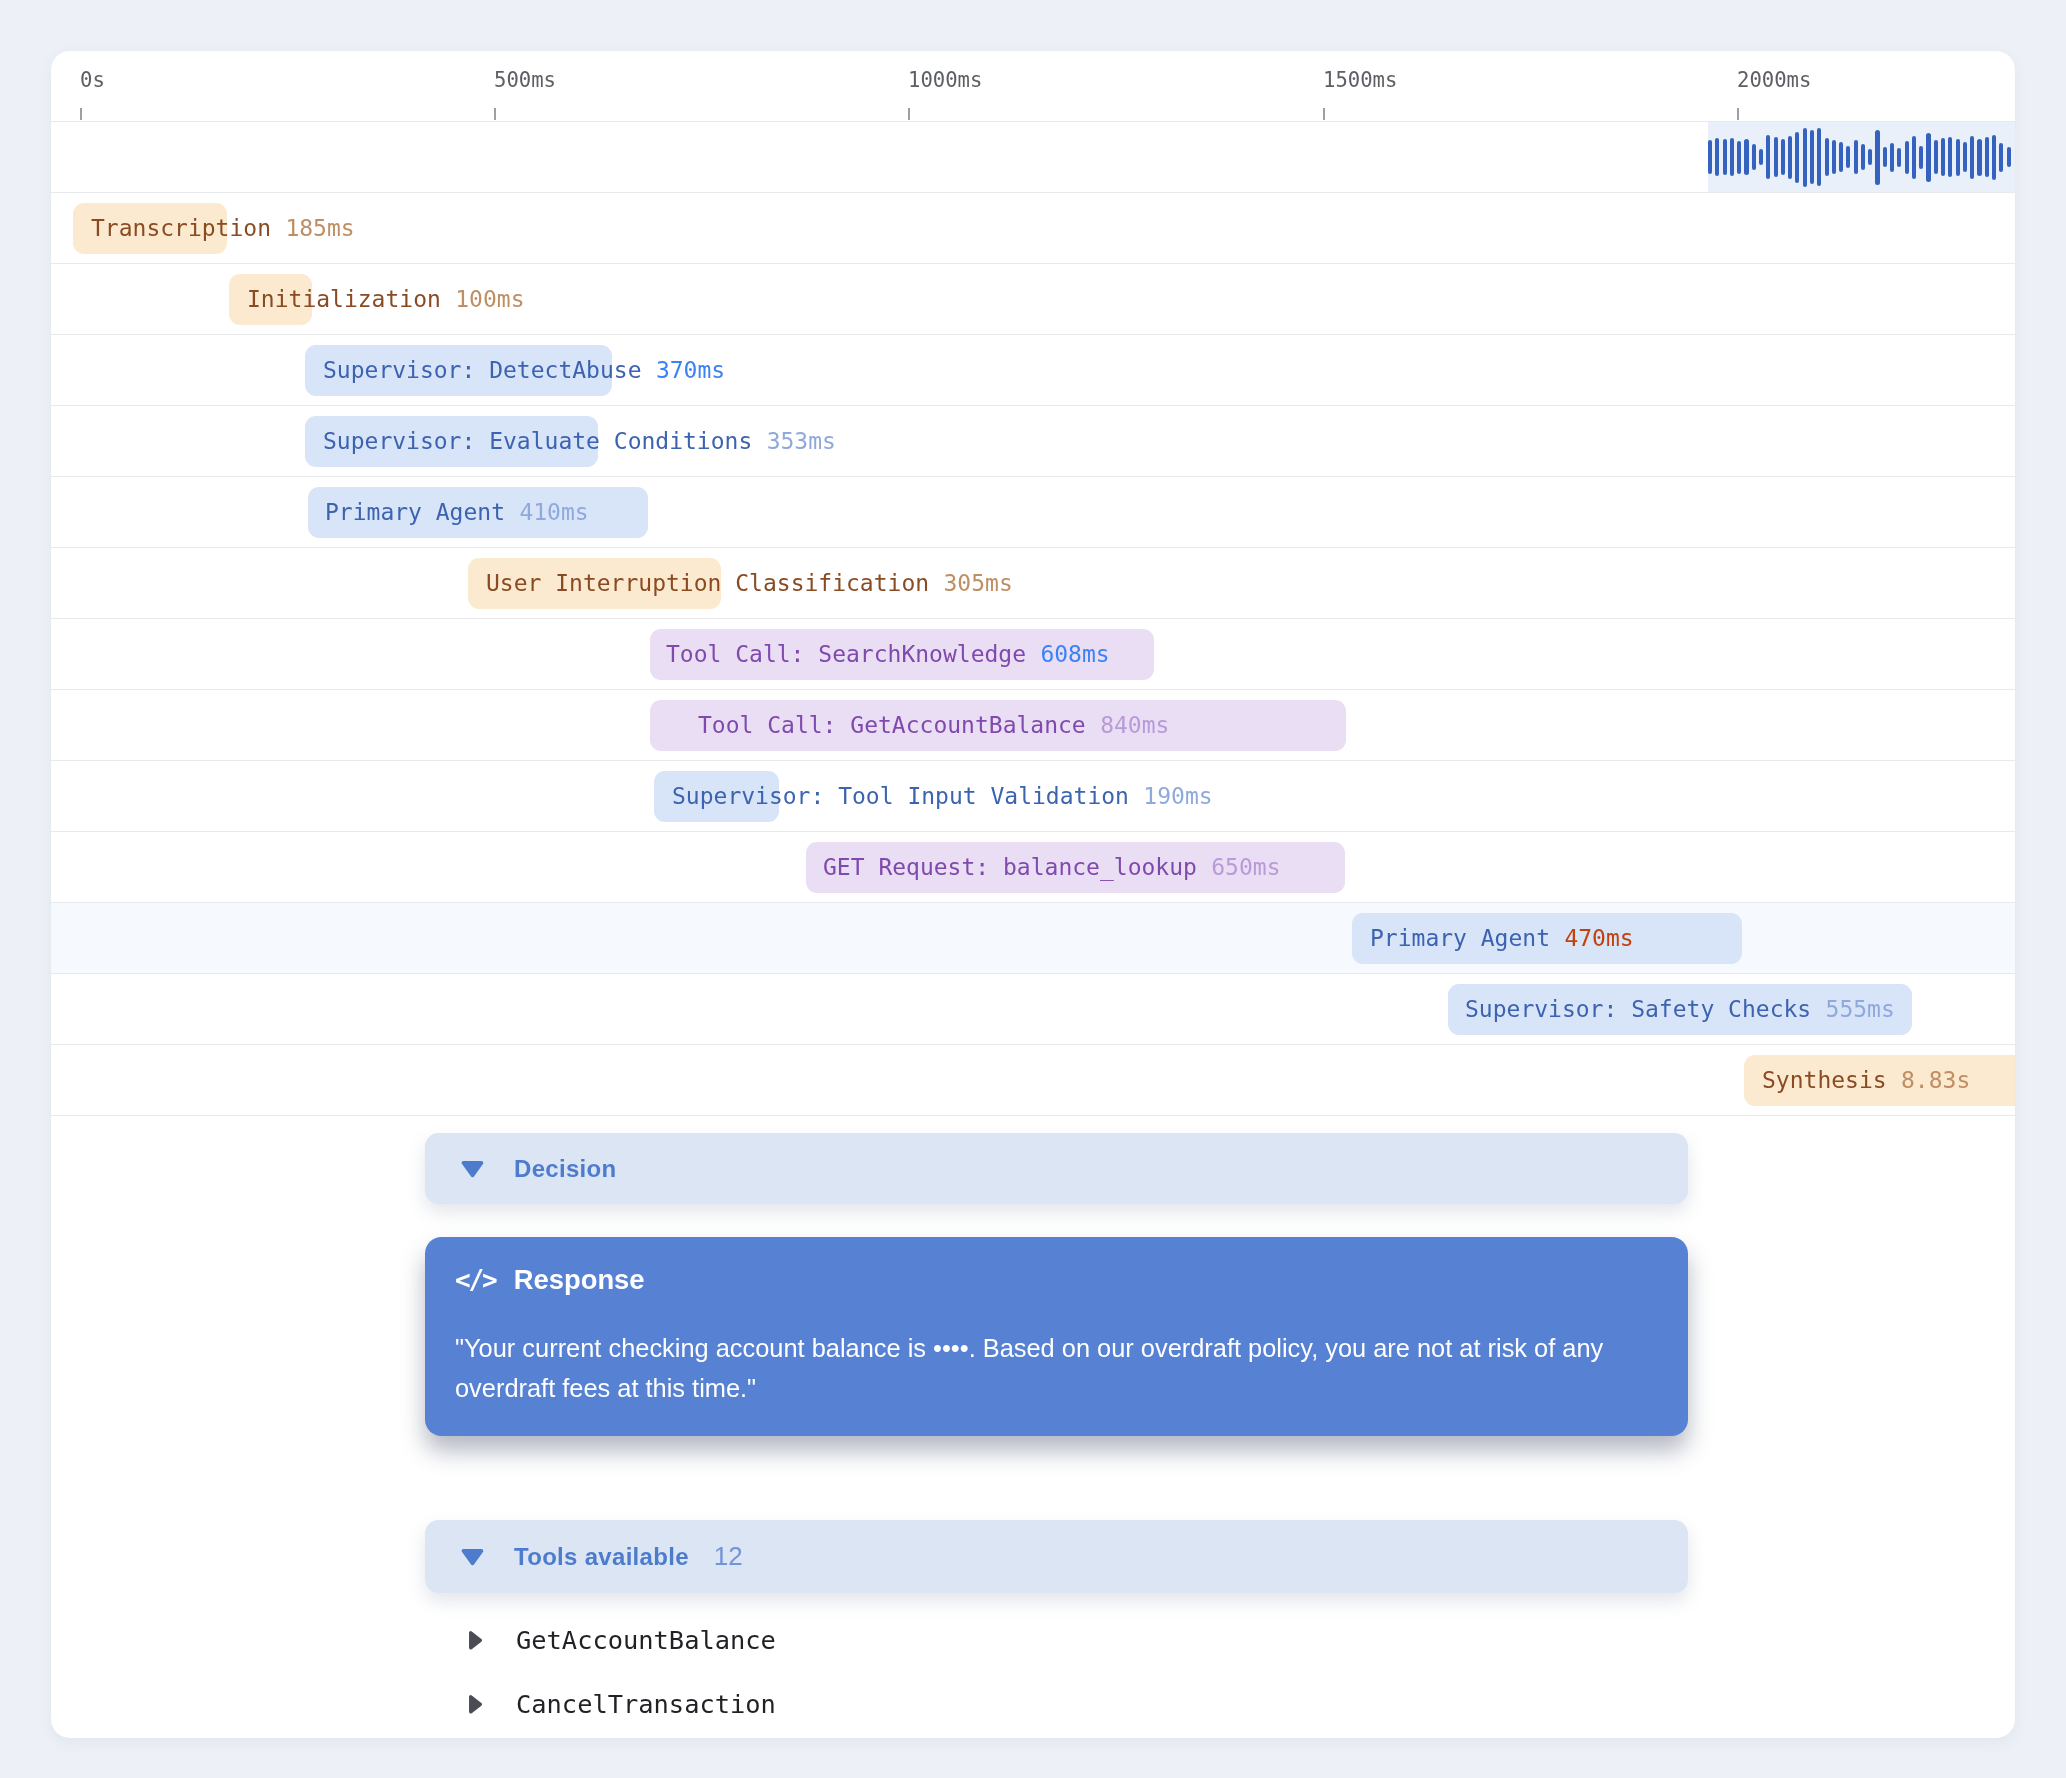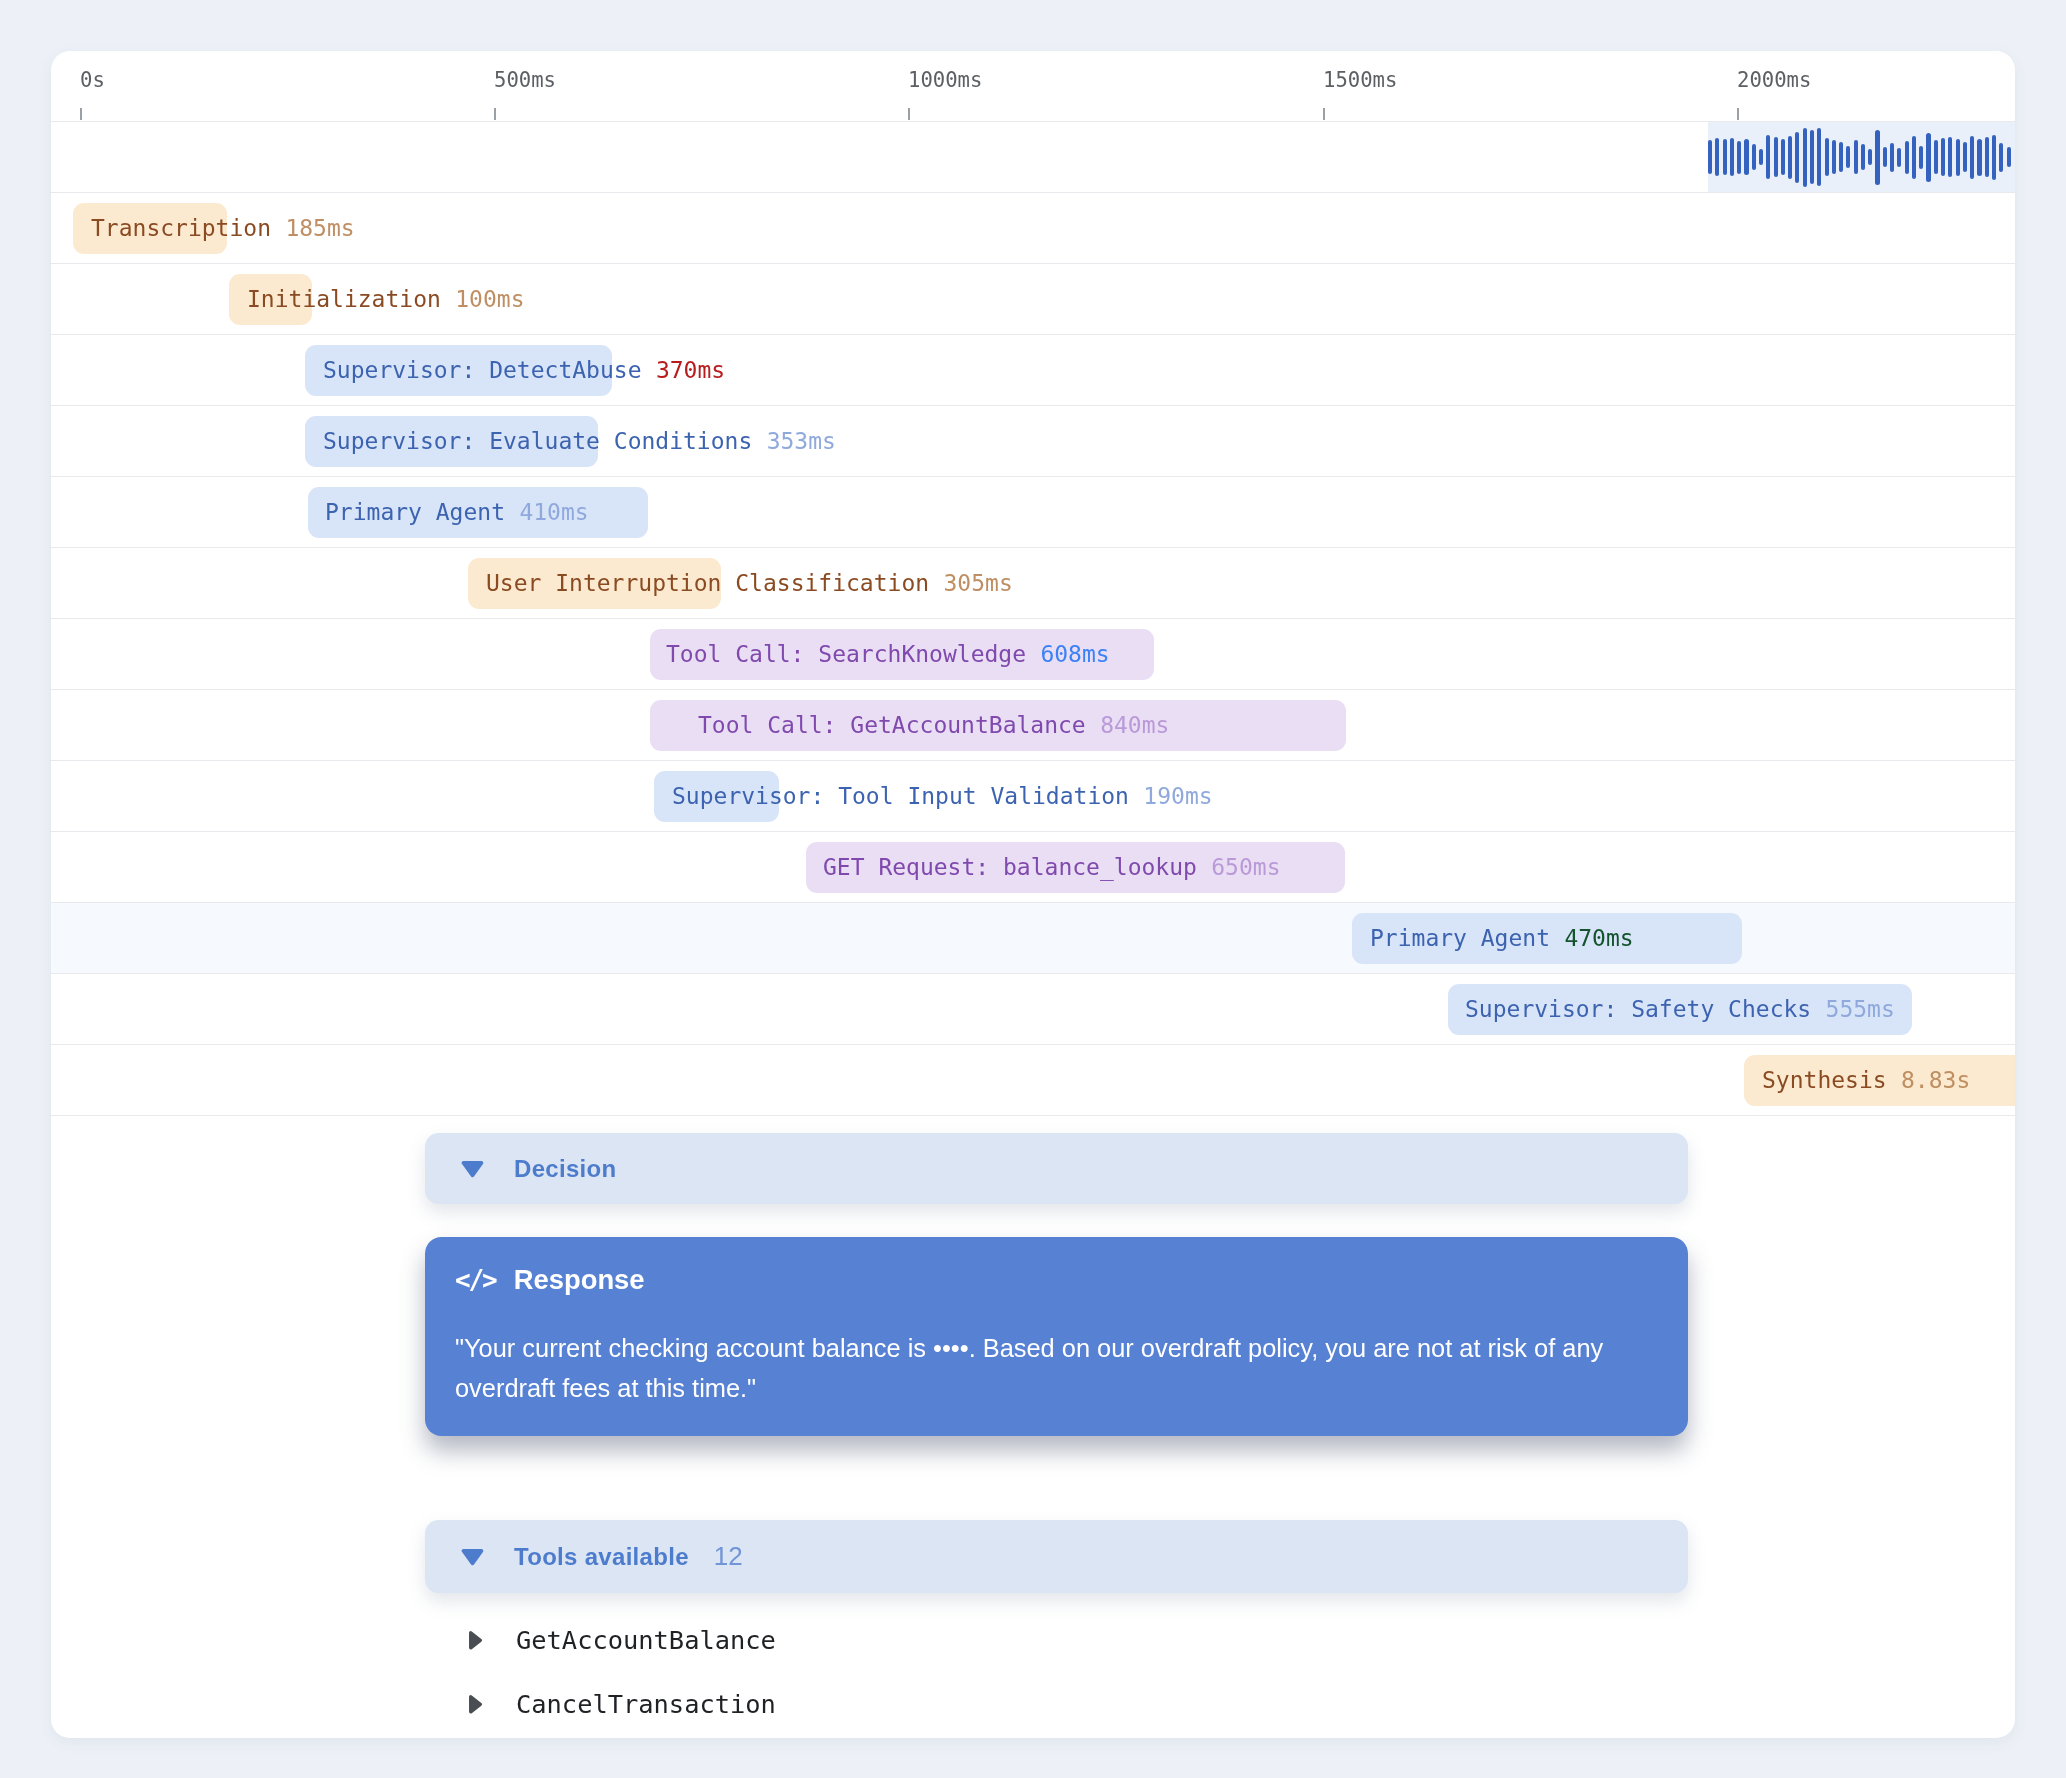--- a/index.html
+++ b/index.html
@@ -132,21 +132,21 @@
           <div class="bar" style="left: 178px; width: 83px; background: rgb(251, 234, 208);"></div>
           <div class="bar-text" style="left: 196px;">
             <span style="color: rgb(138, 74, 34);">Initialization</span>
             <span class="dur" style="color: rgb(191, 143, 99);">100ms</span>
           </div>
         </div>
         <div class="trow">
           <div class="bar" style="left: 254px; width: 307px; background: rgb(216, 228, 248);"></div>
           <div class="bar-text" style="left: 272px;">
             <span style="color: rgb(60, 99, 176);">Supervisor: DetectAbuse</span>
-            <span class="dur" style="color: #b91c1c;">370ms</span>
+            <span class="dur" style="color: #3b82f6;">370ms</span>
           </div>
         </div>
         <div class="trow">
           <div class="bar" style="left: 254px; width: 293px; background: rgb(216, 228, 248);"></div>
           <div class="bar-text" style="left: 272px;">
             <span style="color: rgb(60, 99, 176);">Supervisor: Evaluate Conditions</span>
             <span class="dur" style="color: rgb(143, 169, 221);">353ms</span>
           </div>
         </div>
         <div class="trow">
@@ -188,21 +188,21 @@
           <div class="bar" style="left: 755px; width: 539px; background: rgb(233, 222, 244);"></div>
           <div class="bar-text" style="left: 772px;">
             <span style="color: rgb(128, 73, 173);">GET Request: balance_lookup</span>
             <span class="dur" style="color: rgb(186, 153, 216);">650ms</span>
           </div>
         </div>
         <div class="trow" style="background: rgb(246, 249, 253);">
           <div class="bar" style="left: 1301px; width: 390px; background: rgb(216, 228, 248);"></div>
           <div class="bar-text" style="left: 1319px;">
             <span style="color: rgb(60, 99, 176);">Primary Agent</span>
-            <span class="dur" style="color: #14532d;">470ms</span>
+            <span class="dur" style="color: #c2410c;">470ms</span>
           </div>
         </div>
         <div class="trow">
           <div class="bar" style="left: 1397px; width: 464px; background: rgb(216, 228, 248);"></div>
           <div class="bar-text" style="left: 1414px;">
             <span style="color: rgb(60, 99, 176);">Supervisor: Safety Checks</span>
             <span class="dur" style="color: rgb(143, 169, 221);">555ms</span>
           </div>
         </div>
         <div class="trow">

